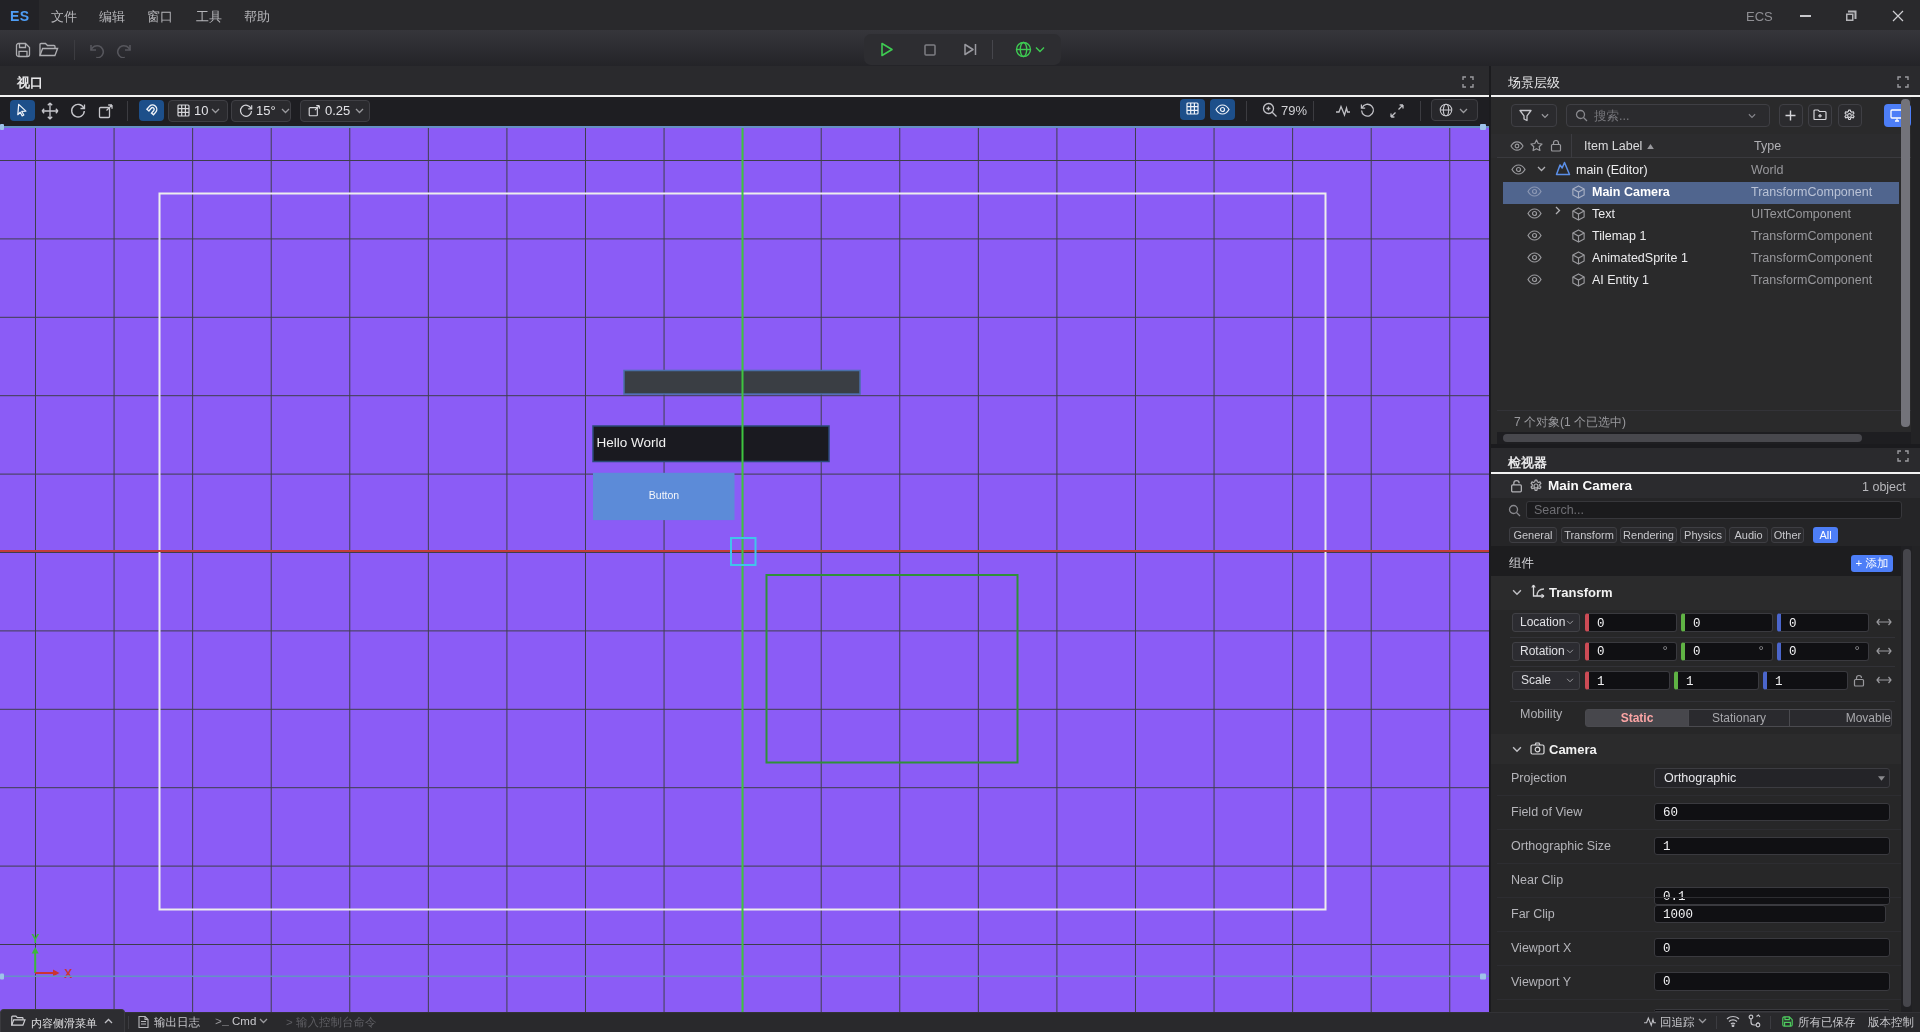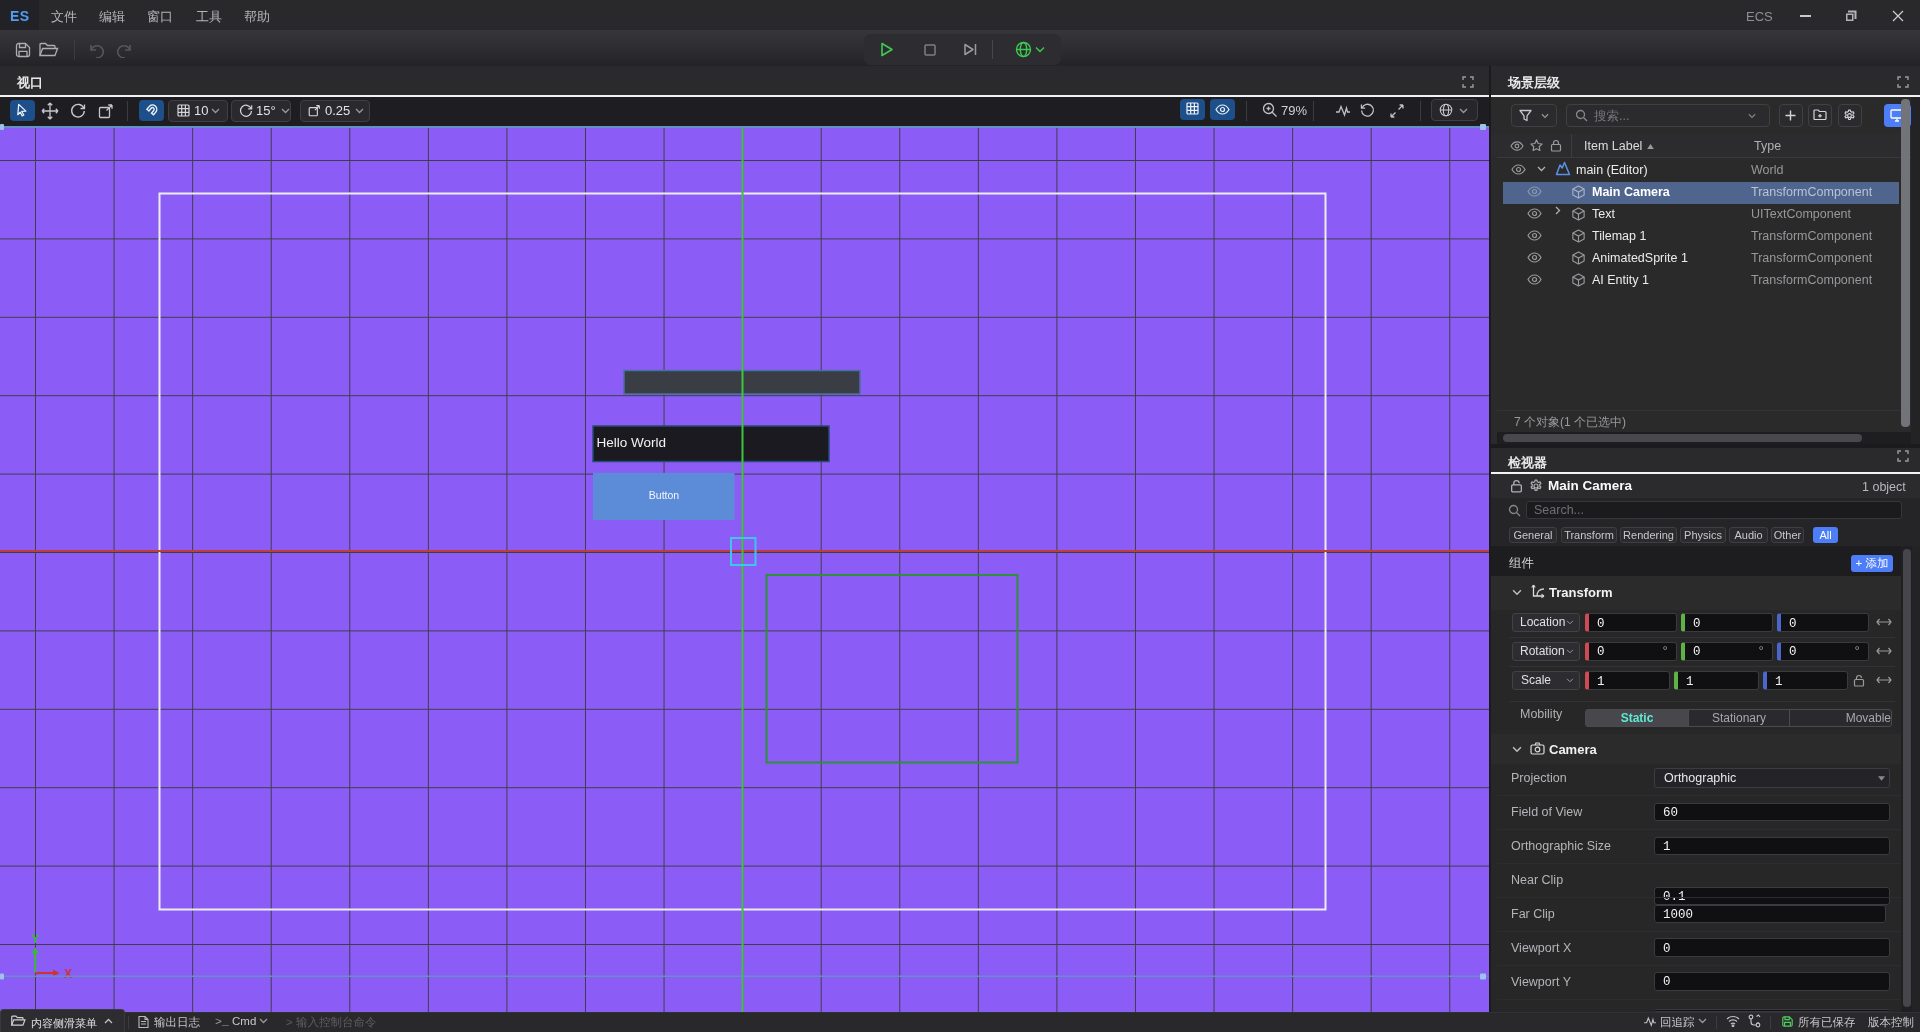--- a/index.html
+++ b/index.html
@@ -71,21 +71,21 @@
     <ellipse cx="8.5" cy="8.5" rx="3.2" ry="7"></ellipse>
     <path d="M1.5 8.5h14"></path>
   </svg>
 <svg class="ic" style="left:1035px;top:46px;" width="10" height="7" viewBox="0 0 10 7" fill="none" stroke="#3ecb52" stroke-width="1.4">
     <path d="M1 1.5l4 4 4-4"></path>
   </svg>
 
 <div class="a" style="left:0;top:66px;width:1489px;height:29px;background:#2a2a2d;"></div>
 <div class="a" style="left:1491px;top:66px;width:429px;height:29px;background:#2a2a2d;"></div>
 <div class="a" style="left:17px;top:74px;color:#e8e8ea;font-size:13px;font-weight:bold;">视口</div>
-<div class="a" style="left:1508px;top:74px;color:#e8e8ea;font-size:13px;font-weight:bold;">场景层级</div>
+<div class="a" style="left:1508px;top:74px;color:#e8e8ea;font-size:13px;font-weight:normal;">场景层级</div>
 <svg class="ic" style="left:1462px;top:76px;" width="12" height="12" viewBox="0 0 12 12" fill="none" stroke="#9a9a9e" stroke-width="1.4">
     <path d="M1 4V1h3M8 1h3v3M11 8v3H8M4 11H1V8"></path>
   </svg>
 <svg class="ic" style="left:1897px;top:76px;" width="12" height="12" viewBox="0 0 12 12" fill="none" stroke="#9a9a9e" stroke-width="1.4">
     <path d="M1 4V1h3M8 1h3v3M11 8v3H8M4 11H1V8"></path>
   </svg>
 <div class="a" style="left:0;top:95px;width:1489px;height:2px;background:#f2f2f2;"></div>
 <div class="a" style="left:1491px;top:95px;width:429px;height:2px;background:#f2f2f2;"></div>
 
 <div class="a" style="left:0;top:97px;width:1489px;height:30px;background:#1e1e22;"></div>
@@ -464,21 +464,21 @@
     <rect x="1.5" y="5.5" width="9" height="6.5" rx="1"></rect>
     <path d="M3.5 5.5V4a2.5 2.5 0 015 0"></path>
   </svg>
 <svg class="ic" style="left:1876px;top:675px;" width="16" height="10" viewBox="0 0 16 10" fill="none" stroke="#9a9a9e" stroke-width="1.2">
     <path d="M3.5 2L1 5l2.5 3M12.5 2L15 5l-2.5 3M1 5h14"></path>
   </svg>
 <div class="rowsep" style="top:701px;"></div>
 
 <div class="a" style="left:1520px;top:707px;color:#b0b0b4;font-size:12.5px;">Mobility</div>
 <div class="a" style="left:1585px;top:709px;width:307px;height:18px;border:1px solid #4a4a4f;border-radius:3px;box-sizing:border-box;background:#2a2a2e;"></div>
-<div class="a" style="left:1586px;top:710px;width:102px;height:16px;background:#47474c;color:#5eead4;font-size:12px;font-weight:bold;text-align:center;line-height:16px;">Static</div>
+<div class="a" style="left:1586px;top:710px;width:102px;height:16px;background:#47474c;color:#fca5a5;font-size:12px;font-weight:bold;text-align:center;line-height:16px;">Static</div>
 <div class="a" style="left:1688px;top:710px;width:102px;height:16px;color:#a8a8ac;font-size:12px;text-align:center;line-height:16px;border-left:1px solid #4a4a4f;border-right:1px solid #4a4a4f;box-sizing:border-box;">Stationary</div>
 <div class="a" style="left:1790px;top:710px;width:101px;height:16px;color:#a8a8ac;font-size:12px;text-align:right;line-height:16px;">Movable</div>
 
 <div class="a" style="left:1491px;top:734px;width:429px;height:30px;background:#2b2b2c;"></div>
 <svg class="ic" style="left:1512px;top:746px;" width="10" height="7" viewBox="0 0 9 6" fill="none" stroke="#c0c0c5" stroke-width="1.3">
     <path d="M1 1l3.5 3.5L8 1"></path>
   </svg>
 <svg class="ic" style="left:1530px;top:742px;" width="15" height="13" viewBox="0 0 15 13" fill="none" stroke="#dcdcde" stroke-width="1.2">
     <rect x="1" y="3" width="13" height="9" rx="1.5"></rect>
     <path d="M5 3l1-2h3l1 2"></path>

